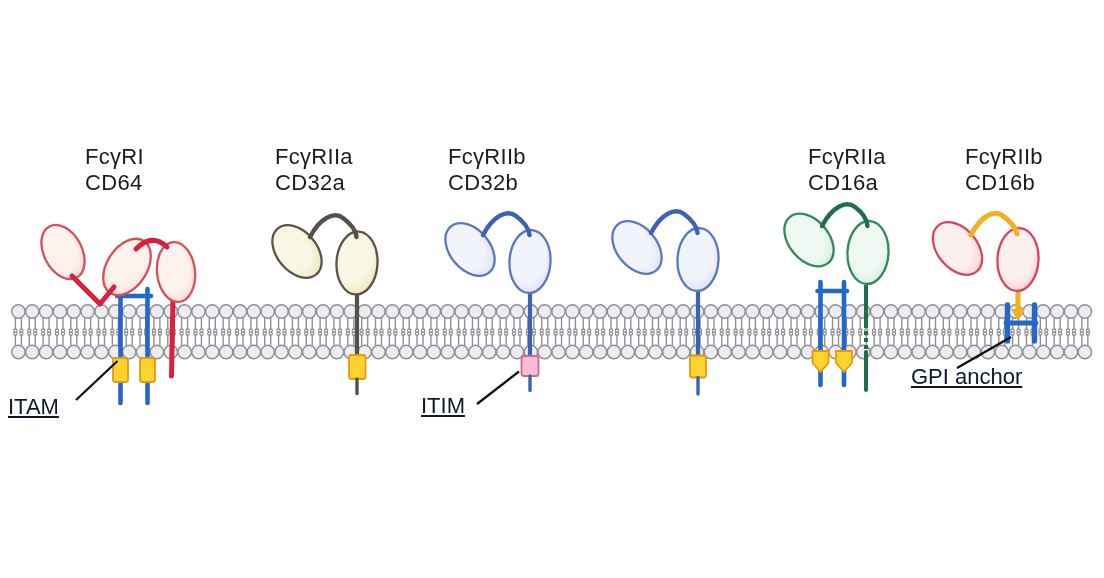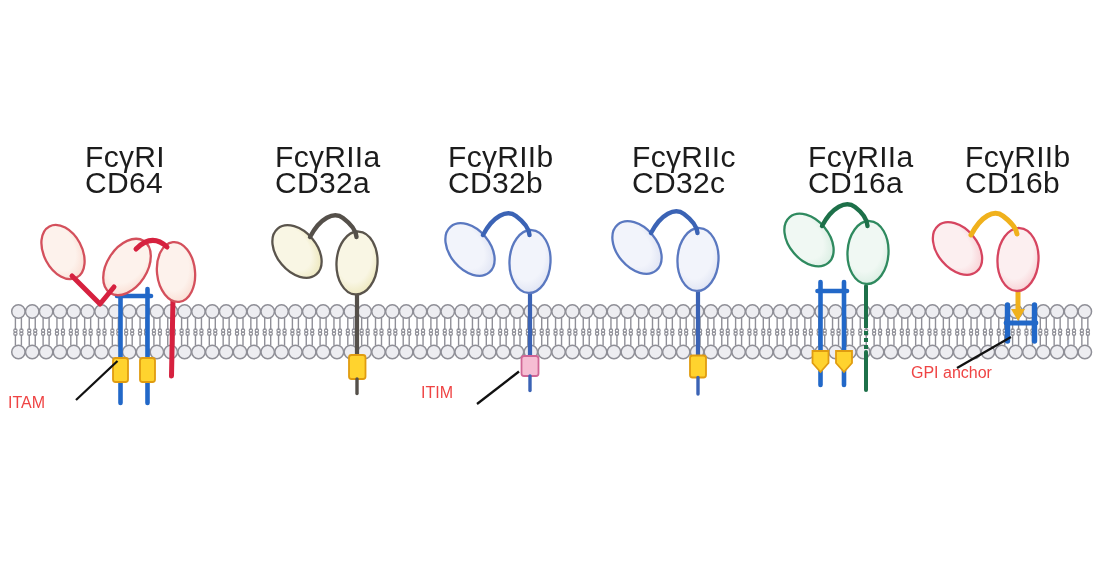--- a/index.html
+++ b/index.html
@@ -7,31 +7,32 @@
     position:relative;
     width:1104px;height:578px;
     background:#ffffff;
     overflow:hidden;
     font-family:"Liberation Sans", sans-serif;
   }
   #diagram{position:absolute;left:0;top:0;}
   .rlabel{
     position:absolute;
     top:144px;
-    font-size:30px;
+    font-size:22px;
     line-height:26px;
     color:#1c1c1c;
     letter-spacing:0.3px;
     white-space:nowrap;
   }
   .annot{
     position:absolute;
-    font-size:16px;
-    color:#ef4444;
+    font-size:22px;
+    color:#0f172a;
     white-space:nowrap;
+    text-decoration:underline;
   }
 </style>
 </head>
 <body>
 
 <div id="stage">
   <svg id="diagram" width="1104" height="578" viewBox="0 0 1104 578">
       <defs>
         <radialGradient id="grad0" cx="42%" cy="38%" r="78%">
           <stop offset="0%" stop-color="#fdf2ec"></stop>
@@ -918,29 +919,25 @@
     <div>CD64</div>
   </div>
   <div class="rlabel" style="left:275px">
     <div>FcγRIIa</div>
     <div>CD32a</div>
   </div>
   <div class="rlabel" style="left:448px">
     <div>FcγRIIb</div>
     <div>CD32b</div>
   </div>
-  <div class="rlabel" style="left:632px">
-    <div>FcγRIIc</div>
-    <div>CD32c</div>
-  </div>
   <div class="rlabel" style="left:808px">
     <div>FcγRIIa</div>
     <div>CD16a</div>
   </div>
   <div class="rlabel" style="left:965px">
     <div>FcγRIIb</div>
     <div>CD16b</div>
   </div>
 
   <div class="annot" style="left:8px;top:394px">ITAM</div>
-  <div class="annot" style="left:421px;top:384px">ITIM</div>
+  <div class="annot" style="left:421px;top:393px">ITIM</div>
   <div class="annot" style="left:911px;top:364px">GPI anchor</div>
 </div>
 
 </body></html>

